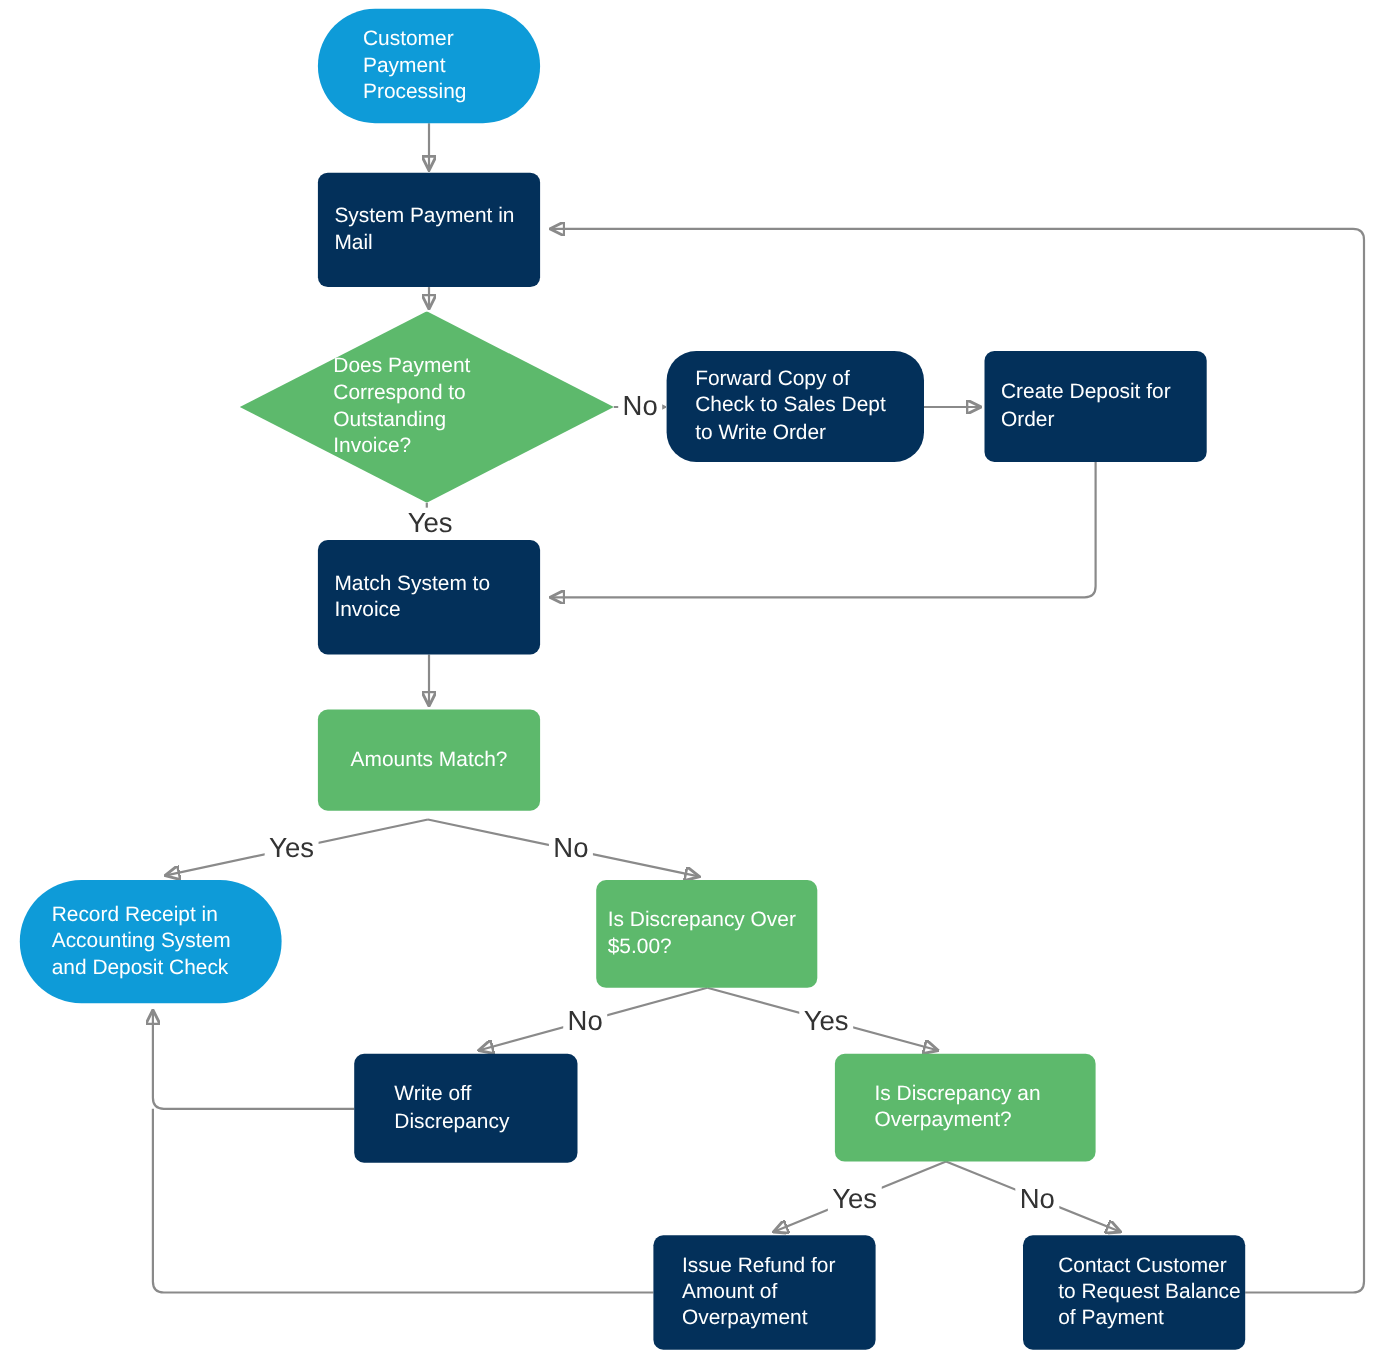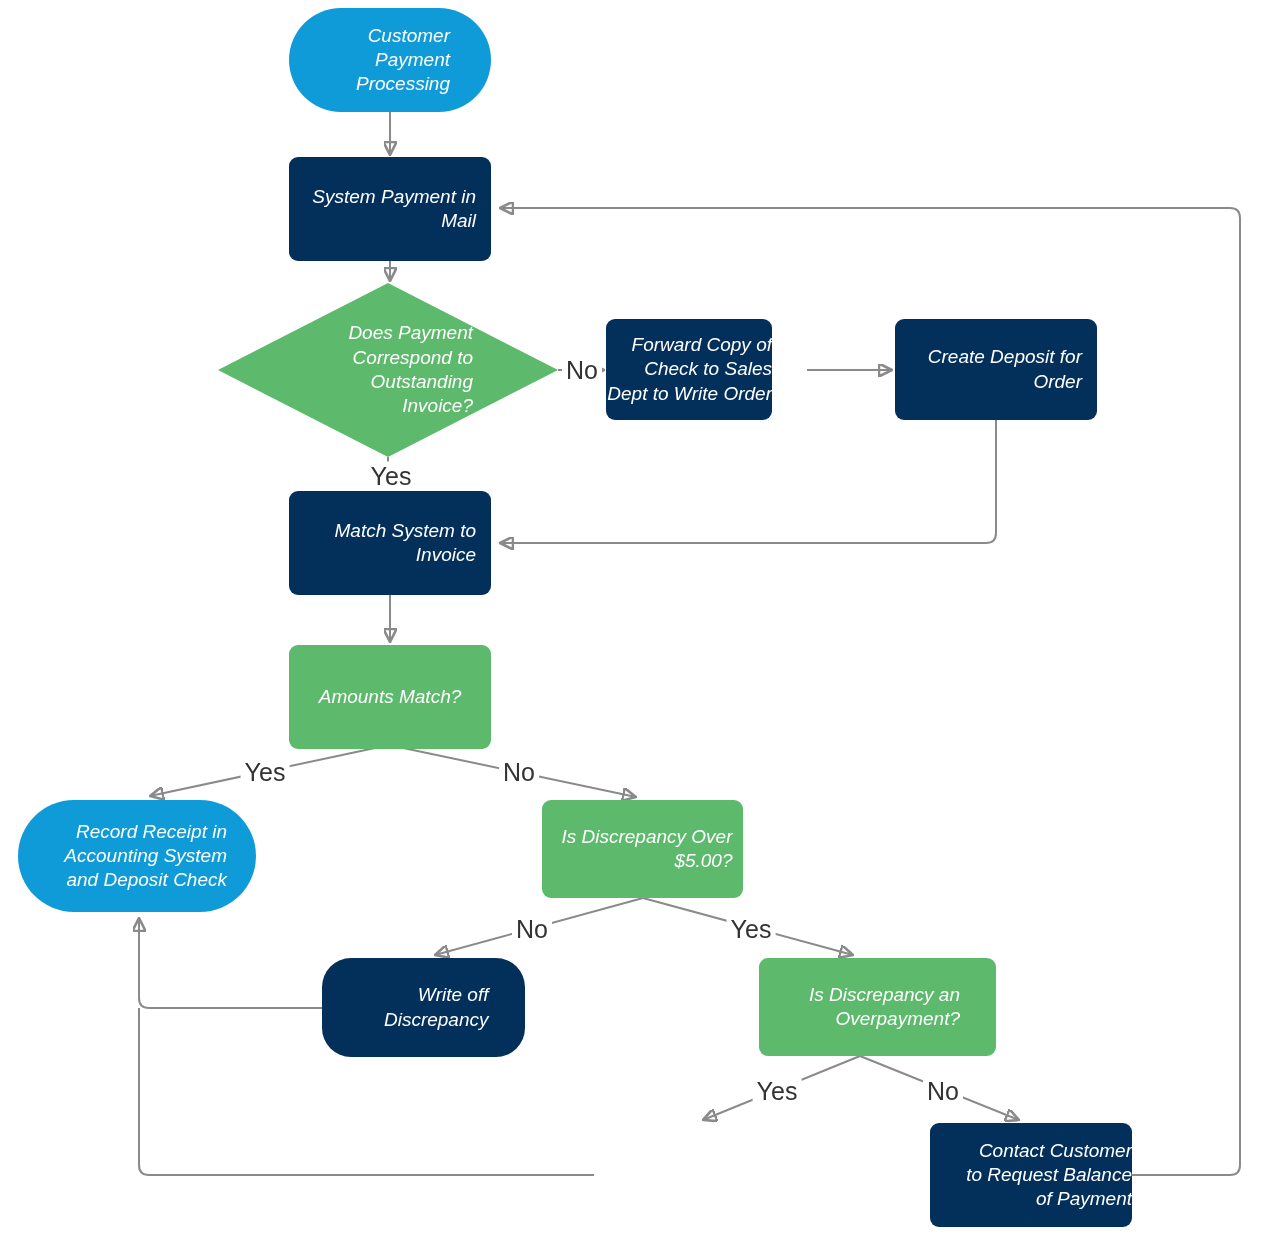--- a/index.html
+++ b/index.html
@@ -28,25 +28,24 @@
   .edge-layer path{
     fill:none;
     stroke:var(--line);
     stroke-width:2;
   }
   .node{
     position:absolute;
     display:flex;
     align-items:center;
     justify-content:center;
-    text-align:right;
+    text-align:left;
     color:#ffffff;
     font-size:19px;
     line-height:1.28;
-    font-style:italic;
   }
   .node .node-label{display:block;}
   .terminator{background:var(--blue);}
   .process{background:var(--navy);border-radius:9px;}
   .decision-rect{background:var(--green);border-radius:9px;}
   .diamond{
     background:var(--green);
     clip-path:polygon(50% 0,100% 50%,50% 100%,0 50%);
   }
   .edge-label{
@@ -93,52 +92,55 @@
   </div>
 
   <div class="node process" style="left:289px;top:157px;width:202px;height:104px;">
     <span class="node-label" style="max-width:172px;">System Payment in Mail</span>
   </div>
 
   <div class="node diamond" style="left:218px;top:283px;width:340px;height:174px;">
     <span class="node-label" style="max-width:170px;">Does Payment Correspond to Outstanding Invoice?</span>
   </div>
 
-  <div class="node process" style="left:606px;top:319px;width:166px;height:101px;">
+  <div class="node process" style="left:606px;top:319px;width:234px;height:101px;border-radius:27px;">
     <span class="node-label" style="max-width:182px;">Forward Copy of Check to Sales Dept to Write Order</span>
   </div>
 
   <div class="node process" style="left:895px;top:319px;width:202px;height:101px;">
     <span class="node-label" style="max-width:172px;">Create Deposit for Order</span>
   </div>
 
   <div class="node process" style="left:289px;top:491px;width:202px;height:104px;">
     <span class="node-label" style="max-width:172px;">Match System to Invoice</span>
   </div>
 
-  <div class="node decision-rect" style="left:289px;top:645px;width:202px;height:104px;">
+  <div class="node decision-rect" style="left:289px;top:645px;width:202px;height:92px;">
     <span class="node-label" style="max-width:180px;">Amounts Match?</span>
   </div>
 
   <div class="node terminator" style="left:18px;top:800px;width:238px;height:112px;border-radius:56px;">
     <span class="node-label" style="max-width:180px;">Record Receipt in Accounting System and Deposit Check</span>
   </div>
 
   <div class="node decision-rect" style="left:542px;top:800px;width:201px;height:98px;">
     <span class="node-label" style="max-width:180px;">Is Discrepancy Over $5.00?</span>
   </div>
 
-  <div class="node process" style="left:322px;top:958px;width:203px;height:99px;border-radius:29px;">
+  <div class="node process" style="left:322px;top:958px;width:203px;height:99px;">
     <span class="node-label" style="max-width:130px;">Write off Discrepancy</span>
   </div>
 
   <div class="node decision-rect" style="left:759px;top:958px;width:237px;height:98px;">
     <span class="node-label" style="max-width:165px;">Is Discrepancy an Overpayment?</span>
   </div>
 
+  <div class="node process" style="left:594px;top:1123px;width:202px;height:104px;">
+    <span class="node-label" style="max-width:150px;">Issue Refund for Amount of Overpayment</span>
+  </div>
 
   <div class="node process" style="left:930px;top:1123px;width:202px;height:104px;padding-left:32px;">
     <span class="node-label" style="max-width:180px;">Contact Customer to Request Balance of Payment</span>
   </div>
 
   <span class="edge-label" style="left:582px;top:370px;">No</span>
   <span class="edge-label" style="left:391px;top:476px;">Yes</span>
   <span class="edge-label" style="left:265px;top:772px;">Yes</span>
   <span class="edge-label" style="left:519px;top:772px;">No</span>
   <span class="edge-label" style="left:532px;top:929px;">No</span>

